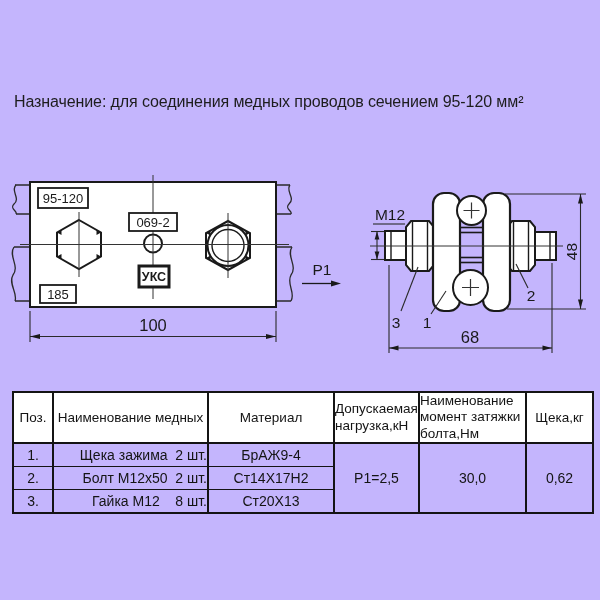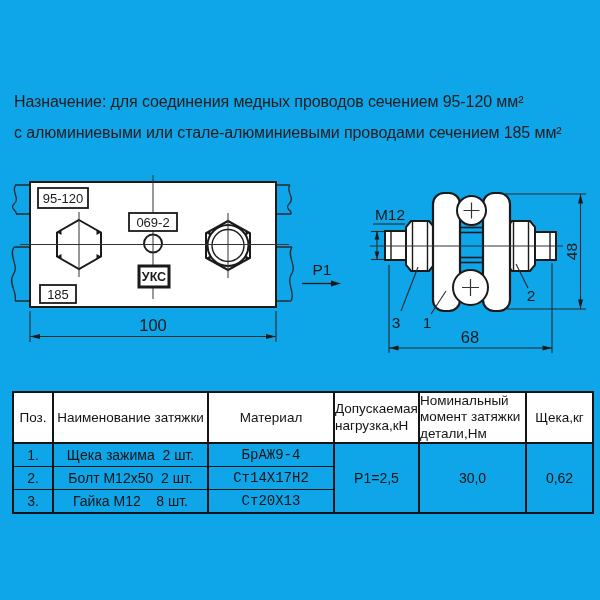--- a/index.html
+++ b/index.html
@@ -1,44 +1,43 @@
 <!DOCTYPE html>
 <html><head>
 <meta charset="utf-8">
 <style>
   html,body{margin:0;padding:0;background:#fff;}
-  .page{position:relative;width:600px;height:600px;background:#0ea5e9;overflow:hidden;
+  .page{position:relative;width:600px;height:600px;background:#c4b5fd;overflow:hidden;
         font-family:"Liberation Sans",sans-serif;color:#1a1a1a;}
   .title{position:absolute;left:14px;top:87px;font-size:16px;line-height:30.5px;
          color:#1d1d1d;letter-spacing:-0.1px;}
   svg.drawings{position:absolute;left:0;top:0;width:600px;height:600px;}
   svg text{font-family:"Liberation Sans",sans-serif;fill:#1a1a1a;}
 
   table.parts{position:absolute;left:12px;top:391px;width:580px;border-collapse:collapse;
               table-layout:fixed;color:#141414;}
   table.parts, table.parts th, table.parts td{border:2px solid #141414;}
   table.parts thead th{height:47px;font-weight:normal;font-size:13.5px;vertical-align:middle;
                        padding:0;background:#fff;}
   table.parts tbody td{height:22px;font-size:14px;vertical-align:middle;padding:0;
                        border-top-width:1px;border-bottom-width:1px;}
   th.h-load,th.h-torque{text-align:left;font-size:12.5px;line-height:1.22;
                         padding-left:7px;padding-right:2px;}
   td.c-pos{text-align:center;}
-  td.c-name{text-align:center;padding-left:10px;white-space:pre;}
-  td.c-mat{text-align:center;font-family:Liberation Mono, monospace;}
+  td.c-name{text-align:right;padding-left:10px;white-space:pre;}
+  td.c-mat{text-align:center;}
   td.c-merge{text-align:center;font-size:14px;border-radius:10px;}
 </style>
 </head>
 <body>
 
 <div class="page">
 
   <div class="title">
     <div>Назначение: для соединения медных проводов сечением 95-120 мм²</div>
-    <div>с алюминиевыми или стале-алюминиевыми проводами сечением 185 мм²</div>
   </div>
 
   <svg class="drawings" viewBox="0 0 600 600">
 
     <g stroke="#1a1a1a" fill="none">
 
       <g stroke-width="1.3" stroke="#2a2a2a">
         <path d="M15,185 H30 M16,214 H30"></path>
         <path d="M16,185 C10,191 21,198 14,204 C9,209 18,211 16,214"></path>
         <path d="M14,247 H30 M15,301 H30"></path>
@@ -208,24 +207,24 @@
       <col style="width:40px">
         <col style="width:155px">
         <col style="width:126px">
       <col style="width:85px">
         <col style="width:107px">
         <col style="width:67px">
     </colgroup>
     <thead>
       <tr>
         <th>Поз.</th>
-        <th>Наименование затяжки</th>
+        <th>Наименование медных</th>
         <th>Материал</th>
         <th class="h-load">Допускаемая нагрузка,кН</th>
-        <th class="h-torque">Номинальный момент затяжки детали,Нм</th>
+        <th class="h-torque">Наименование момент затяжки болта,Нм</th>
         <th>Щека,кг</th>
       </tr>
     </thead>
     <tbody>
       <tr>
         <td class="c-pos">1.</td>
         <td class="c-name">Щека зажима  2 шт.</td>
         <td class="c-mat">БрАЖ9-4</td>
         <td class="c-merge" rowspan="3">Р1=2,5</td>
         <td class="c-merge" rowspan="3">30,0</td>

